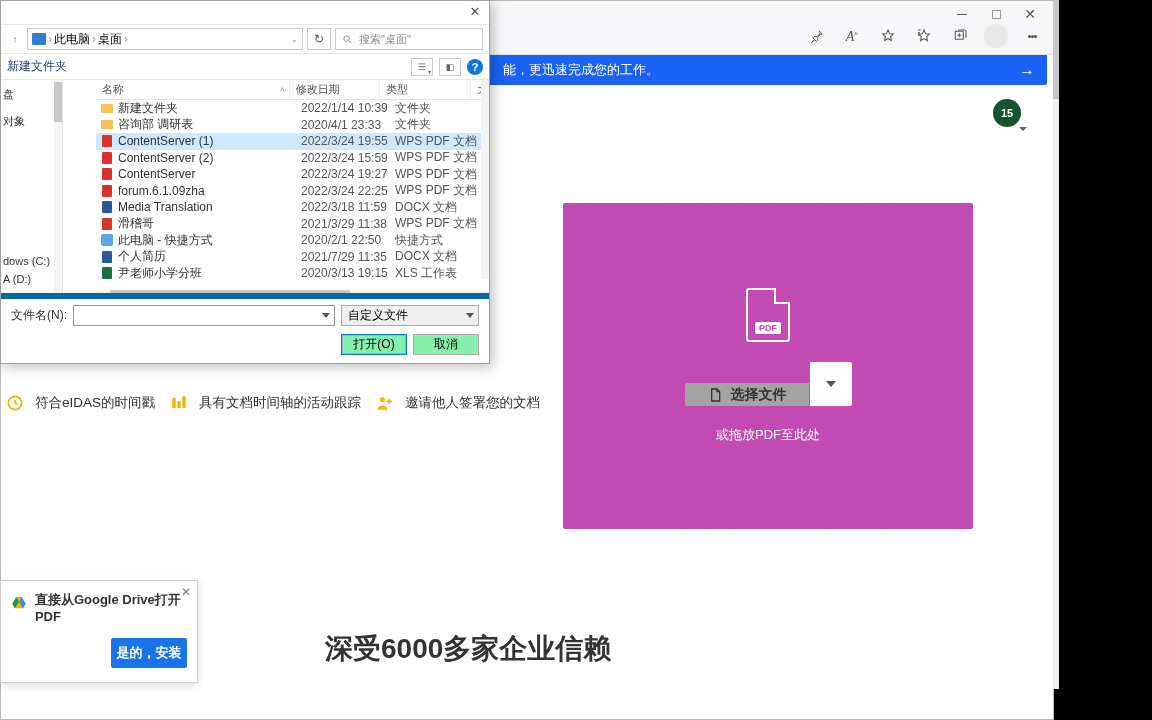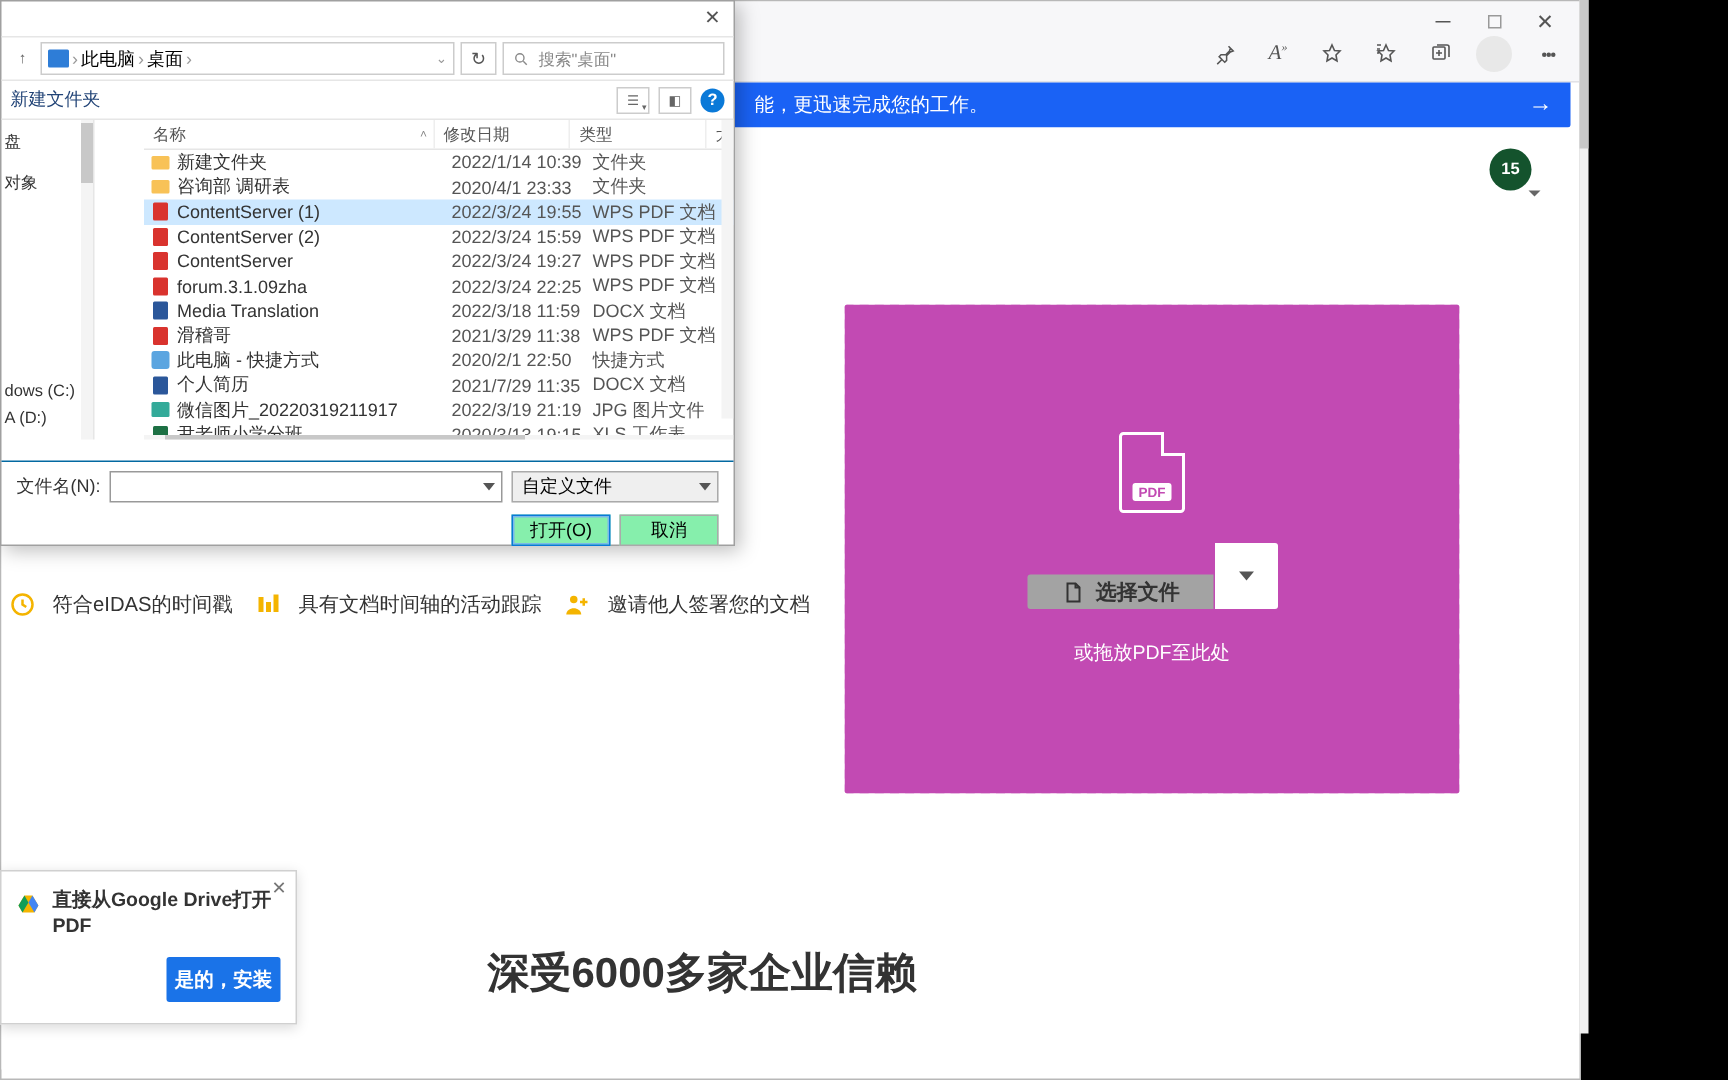--- a/index.html
+++ b/index.html
@@ -85,21 +85,21 @@
 .img-ic { width:12px; height:10px; background:#3a9; border-radius:1px; }
 .xls-ic { width:10px; height:12px; background:#1d7044; border-radius:1px; }
 .cname { width:183px; white-space:nowrap; overflow:hidden; }
 .cdate { width:94px; color:#555; } .ctype { width:94px; color:#555; white-space:nowrap; overflow:hidden; }
 .d-hscroll { height:14px; background:#f4f4f4; display:flex; align-items:center; }
 .d-hscroll .arr { width:14px; text-align:center; font-size:8px; color:#888; }
 .d-hscroll .track { flex:1; height:100%; position:relative; }
 .d-hscroll .thumb { position:absolute; left:0; width:240px; height:100%; background:#c8c8c8; }
 .d-list-vscroll { position:absolute; right:0; top:0; width:8px; bottom:14px; background:#f4f4f4; }
 
-.d-foot { border-top:1px solid #0369a1; padding:6px 10px;margin-top:14px; }
+.d-foot { border-top:6px solid #0369a1; padding:6px 10px; }
 .d-filerow { display:flex; align-items:center; gap:6px; margin-bottom:8px; }
 .d-filelbl { font-size:12px; color:#333; }
 .d-combo { flex:1; height:21px; border:1px solid #999; background:#fff; position:relative; }
 .d-combo::after { content:""; position:absolute; right:4px; top:7px; width:0; height:0; border-left:4px solid transparent; border-right:4px solid transparent; border-top:5px solid #555; }
 .d-filter { width:138px; height:21px; border:1px solid #aaa; background:#efefef; font-size:12px; display:flex; align-items:center; padding:0 6px; position:relative; }
 .d-filter::after { content:""; position:absolute; right:4px; top:7px; width:0; height:0; border-left:4px solid transparent; border-right:4px solid transparent; border-top:5px solid #555; }
 .d-btnrow { display:flex; justify-content:flex-end; gap:6px; }
 .d-btn { width:66px; height:21px; border:1px solid #aaa; background:#86efac; font-size:12px; display:flex; align-items:center; justify-content:center; }
 .d-btn.default { border:1px solid #0a79d8; box-shadow:0 0 0 1px #7ab8ea inset; }
 
@@ -326,21 +326,21 @@
               <span class="pdf-ic"></span>
             </span>
             <span class="cname">ContentServer</span>
             <span class="cdate">2022/3/24 19:27</span>
             <span class="ctype">WPS PDF 文档</span>
           </div>
           <div class="d-row">
             <span class="ic">
               <span class="pdf-ic"></span>
             </span>
-            <span class="cname">forum.3.1.09zha</span>
+            <span class="cname">forum.6.1.09zha</span>
             <span class="cdate">2022/3/24 22:25</span>
             <span class="ctype">WPS PDF 文档</span>
           </div>
           <div class="d-row">
             <span class="ic">
               <span class="doc-ic"></span>
             </span>
             <span class="cname">Media Translation</span>
             <span class="cdate">2022/3/18 11:59</span>
             <span class="ctype">DOCX 文档</span>
@@ -361,28 +361,20 @@
             <span class="cdate">2020/2/1 22:50</span>
             <span class="ctype">快捷方式</span>
           </div>
           <div class="d-row">
             <span class="ic">
               <span class="doc-ic"></span>
             </span>
             <span class="cname">个人简历</span>
             <span class="cdate">2021/7/29 11:35</span>
             <span class="ctype">DOCX 文档</span>
-          </div>
-          <div class="d-row">
-            <span class="ic">
-              <span class="img-ic"></span>
-            </span>
-            <span class="cname">微信图片_20220319211917</span>
-            <span class="cdate">2022/3/19 21:19</span>
-            <span class="ctype">JPG 图片文件</span>
           </div>
           <div class="d-row">
             <span class="ic">
               <span class="xls-ic"></span>
             </span>
             <span class="cname">尹老师小学分班</span>
             <span class="cdate">2020/3/13 19:15</span>
             <span class="ctype">XLS 工作表</span>
           </div>
         </div>

